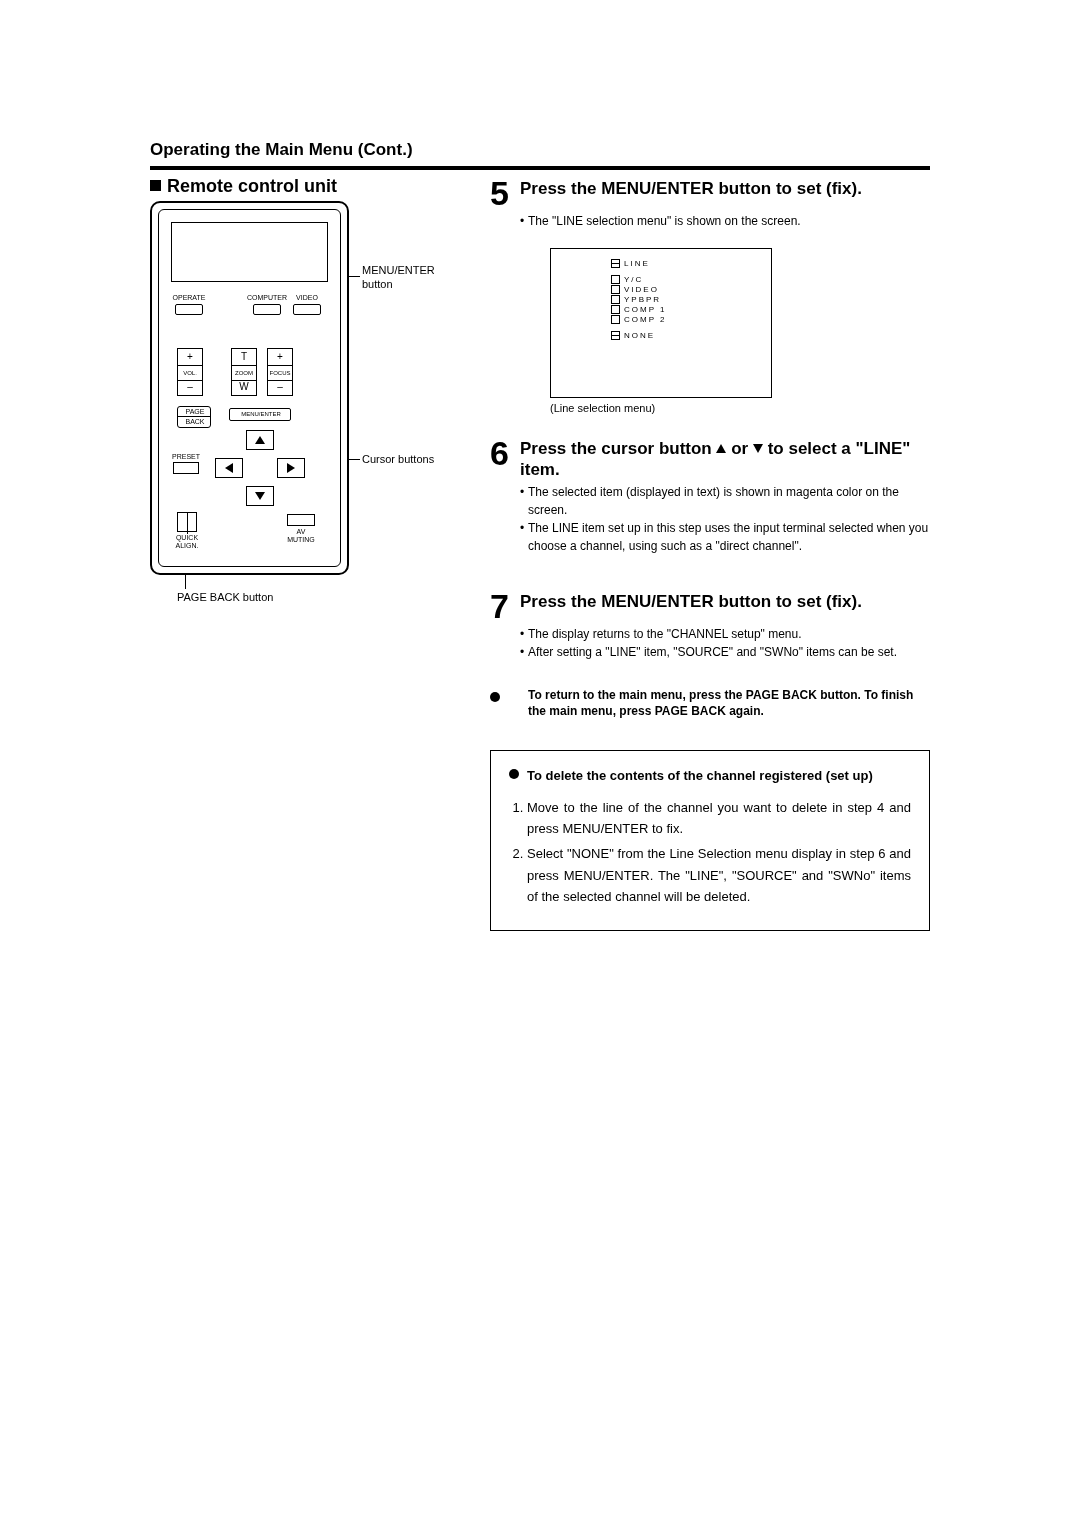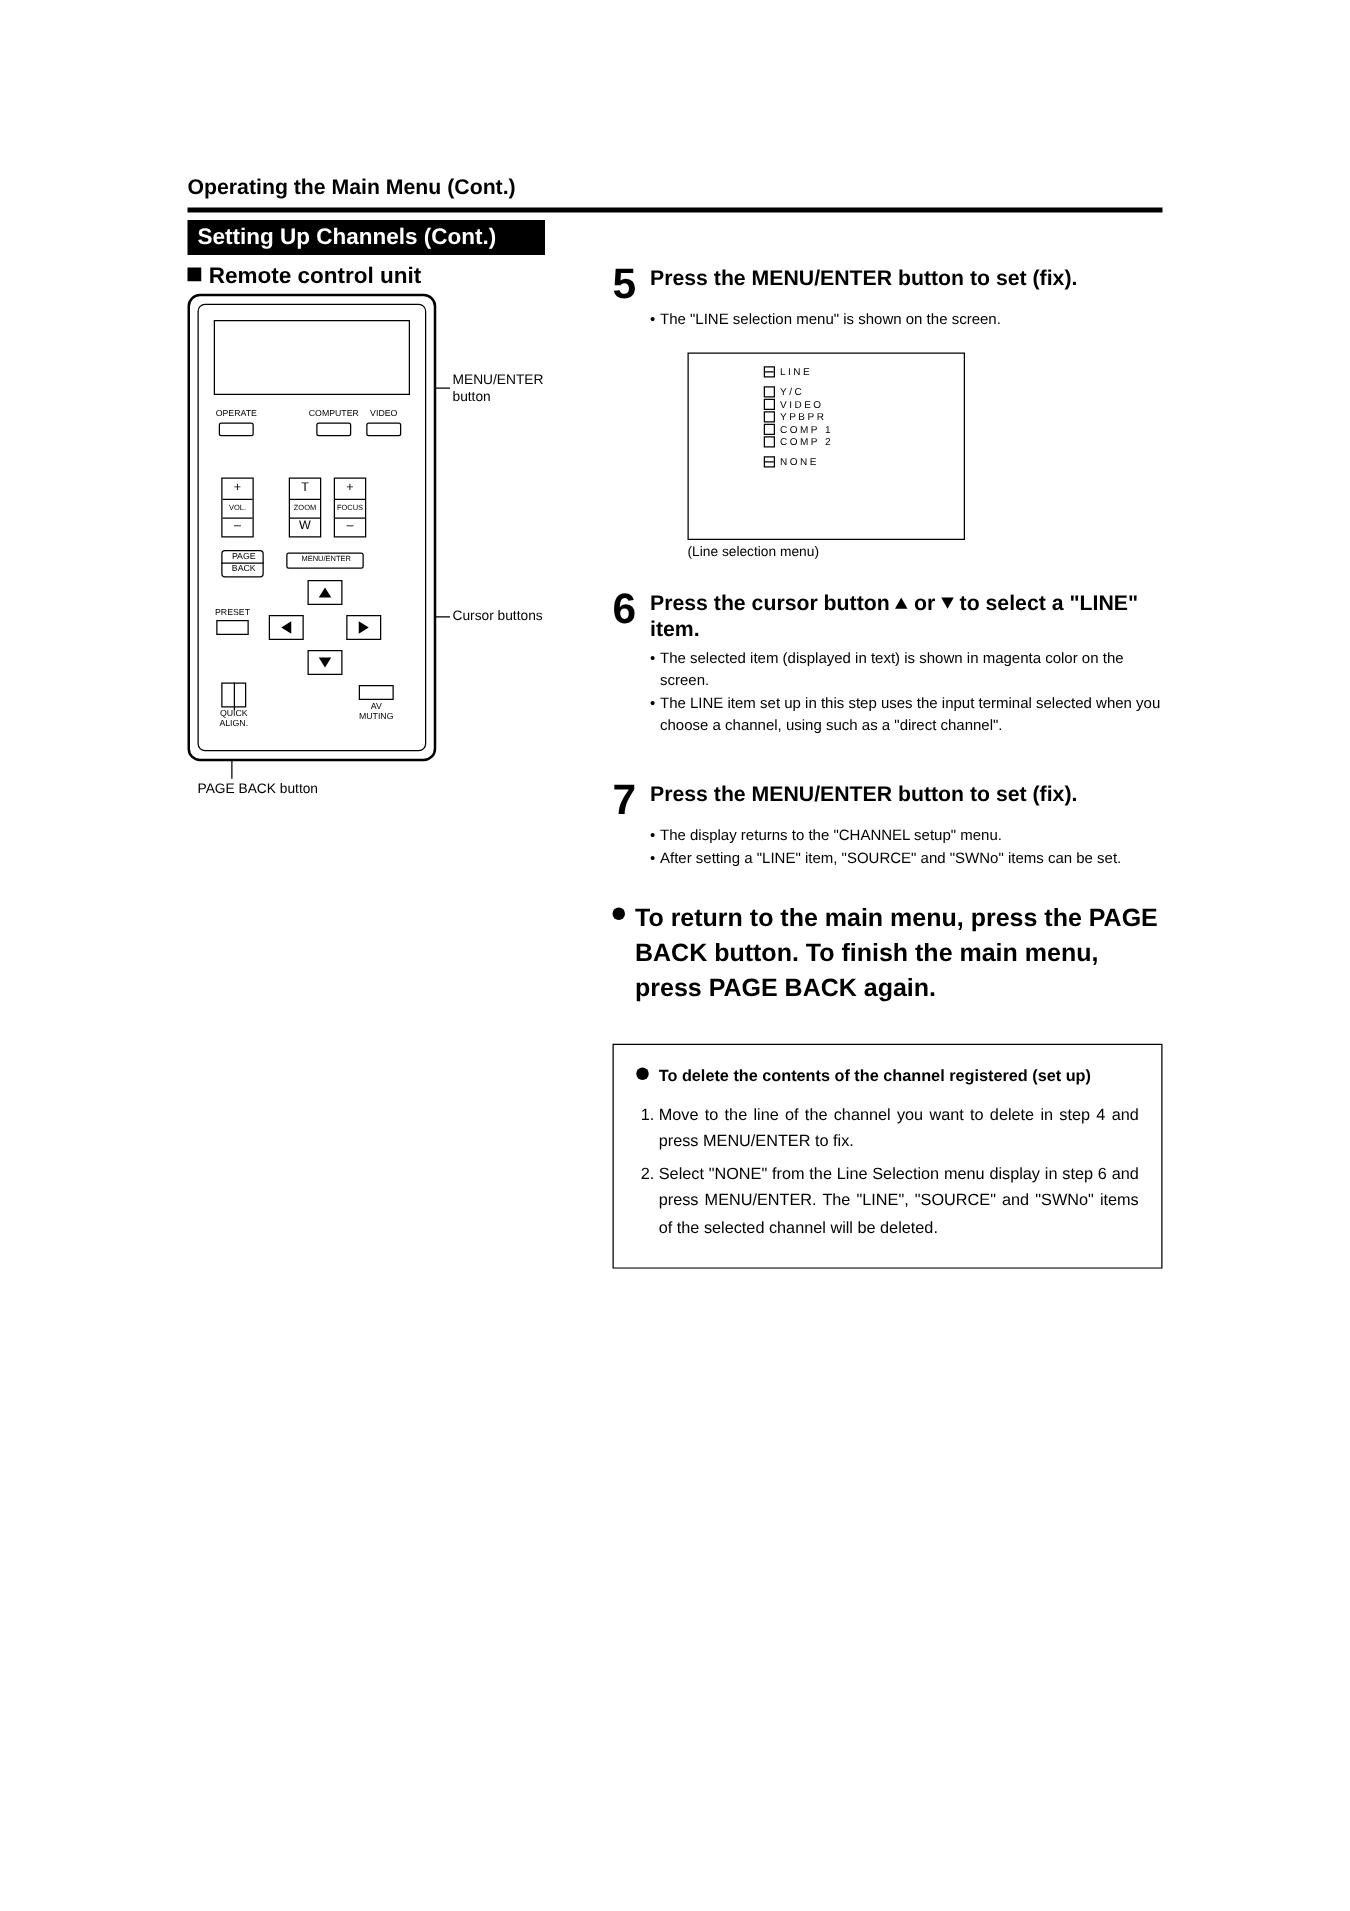--- a/index.html
+++ b/index.html
@@ -117,24 +117,25 @@
     margin-left: 60px;
     margin-bottom: 22px;
   }
   .tri-up, .tri-down {
     display:inline-block;width:0;height:0;vertical-align:1px;
   }
   .tri-up {border-left:5px solid transparent;border-right:5px solid transparent;border-bottom:9px solid #000;}
   .tri-down {border-left:5px solid transparent;border-right:5px solid transparent;border-top:9px solid #000;}
   .return-note {
     display:flex;
-    font-size:20px;
+    font-size:12px;
     font-weight:bold;
     line-height:1.4;
     margin:26px 0 30px 0;
+    gap:20px;
   }
   .disc {
     width:10px;height:10px;border-radius:50%;background:#000;flex:none;margin-right:8px;margin-top:5px;
   }
   .delete-box {
     border:1px solid #000;
     padding:14px 18px 18px 18px;
     font-size:13px;
     line-height:1.65;
   }
@@ -202,31 +203,30 @@
 
   .r-preset{left:14px;top:252px;width:26px;height:12px;}
   .r-quick{left:18px;top:302px;width:20px;height:20px;}
   .r-quick::before,.r-quick::after{content:"";position:absolute;background:#000;}
   .r-quick::before{left:9px;top:-1px;width:1px;height:22px;}
   .r-avmute{left:128px;top:304px;width:28px;height:12px;}
 
   .callout{position:absolute;font-size:11px;}
   .lead{position:absolute;background:#000;}
   .pb-label{
-    position:absolute;left:8px;top:390px;font-size:11px;
+    position:absolute;left:27px;top:390px;font-size:11px;
   }
 </style>
 </head>
 <body>
 
 <div class="page">
 
   <div class="top-heading">Operating the Main Menu (Cont.)</div>
   <div class="thick-rule"></div>
-  <div class="section-bar">Setting Up Channels (Cont.)</div>
 
   <div class="columns">
 
     <div class="left-col">
       <div class="subhead">
         <span class="bullet-sq"></span><span>Remote control unit</span>
       </div>
 
       <div class="remote-wrap">
 

